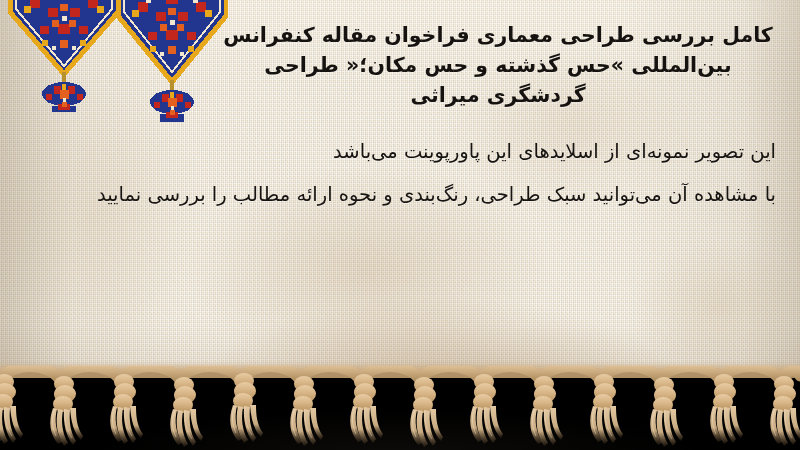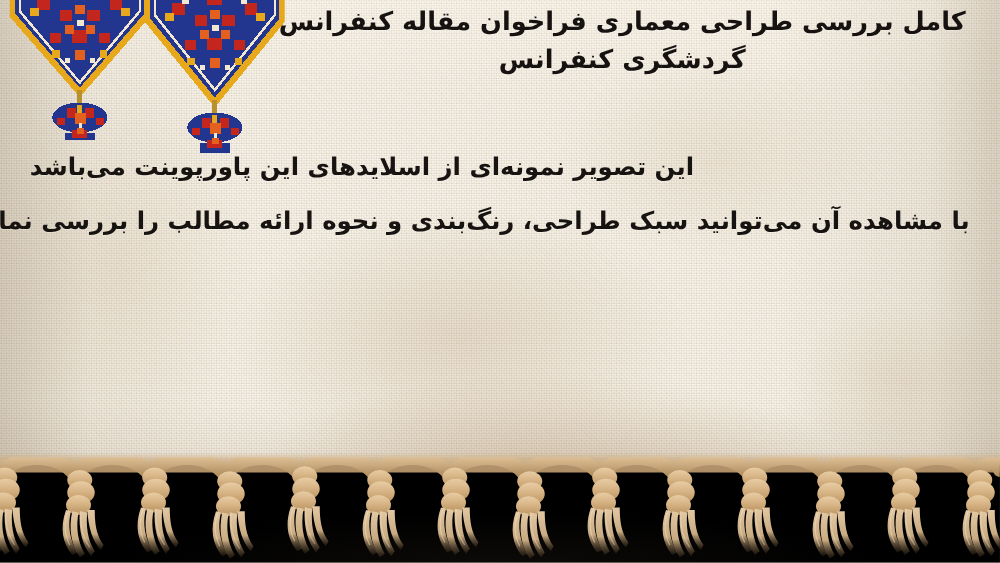--- a/index.html
+++ b/index.html
@@ -64,20 +64,21 @@
     height: 158px;
   }
   .orn-1 { left: 8px; }
   .orn-2 { left: 116px; }
   .orn svg { display: block; }
 
   
   .text-layer {
     position: absolute;
     inset: 0;
+    margin-top: 18px;
   }
   .title-block {
     position: absolute;
     top: 2px;
     right: 22px;
     width: 560px;
     text-align: center;
     color: #161210;
     font-size: 20.5px;
     font-weight: 700;
@@ -86,24 +87,24 @@
     text-shadow: 0 1px 0 rgba(255,255,255,0.30);
   }
   .title-line { white-space: nowrap; }
   .title-line.l3 { }
 
   .body-block {
     position: absolute;
     top: 112px;
     right: 24px;
     left: 24px;
-    text-align: left;
+    text-align: right;
     color: #171310;
     font-size: 19.5px;
-    font-weight: 700;
+    font-weight: 400;
     line-height: 43px;
     text-shadow: 0 1px 0 rgba(255,255,255,0.28);
   }
   .body-line { white-space: nowrap; }
 
   
   .black-band {
     position: absolute;
     left: 0;
     right: 0;
@@ -297,21 +298,22 @@
           <rect x="54" y="156" width="5" height="5" fill="#e4601f"></rect>
         </g>
       </g>
     </svg>
   </div>
 
   <div class="text-layer">
 
     <div class="title-block">
       <div class="title-line l1">کامل بررسی طراحی معماری فراخوان مقاله کنفرانس</div>
-      <div class="title-line l3">گردشگری کنفرانس</div>
+      <div class="title-line l2">بین‌المللی »حس گذشته و حس مکان؛« طراحی</div>
+      <div class="title-line l3">گردشگری میراثی</div>
     </div>
 
     <div class="body-block">
       <div class="body-line">این تصویر نمونه‌ای از اسلایدهای این پاورپوینت می‌باشد</div>
       <div class="body-line">با مشاهده آن می‌توانید سبک طراحی، رنگ‌بندی و نحوه ارائه مطالب را بررسی نمایید</div>
     </div>
 
   </div>
 
   <div class="black-band"></div>

